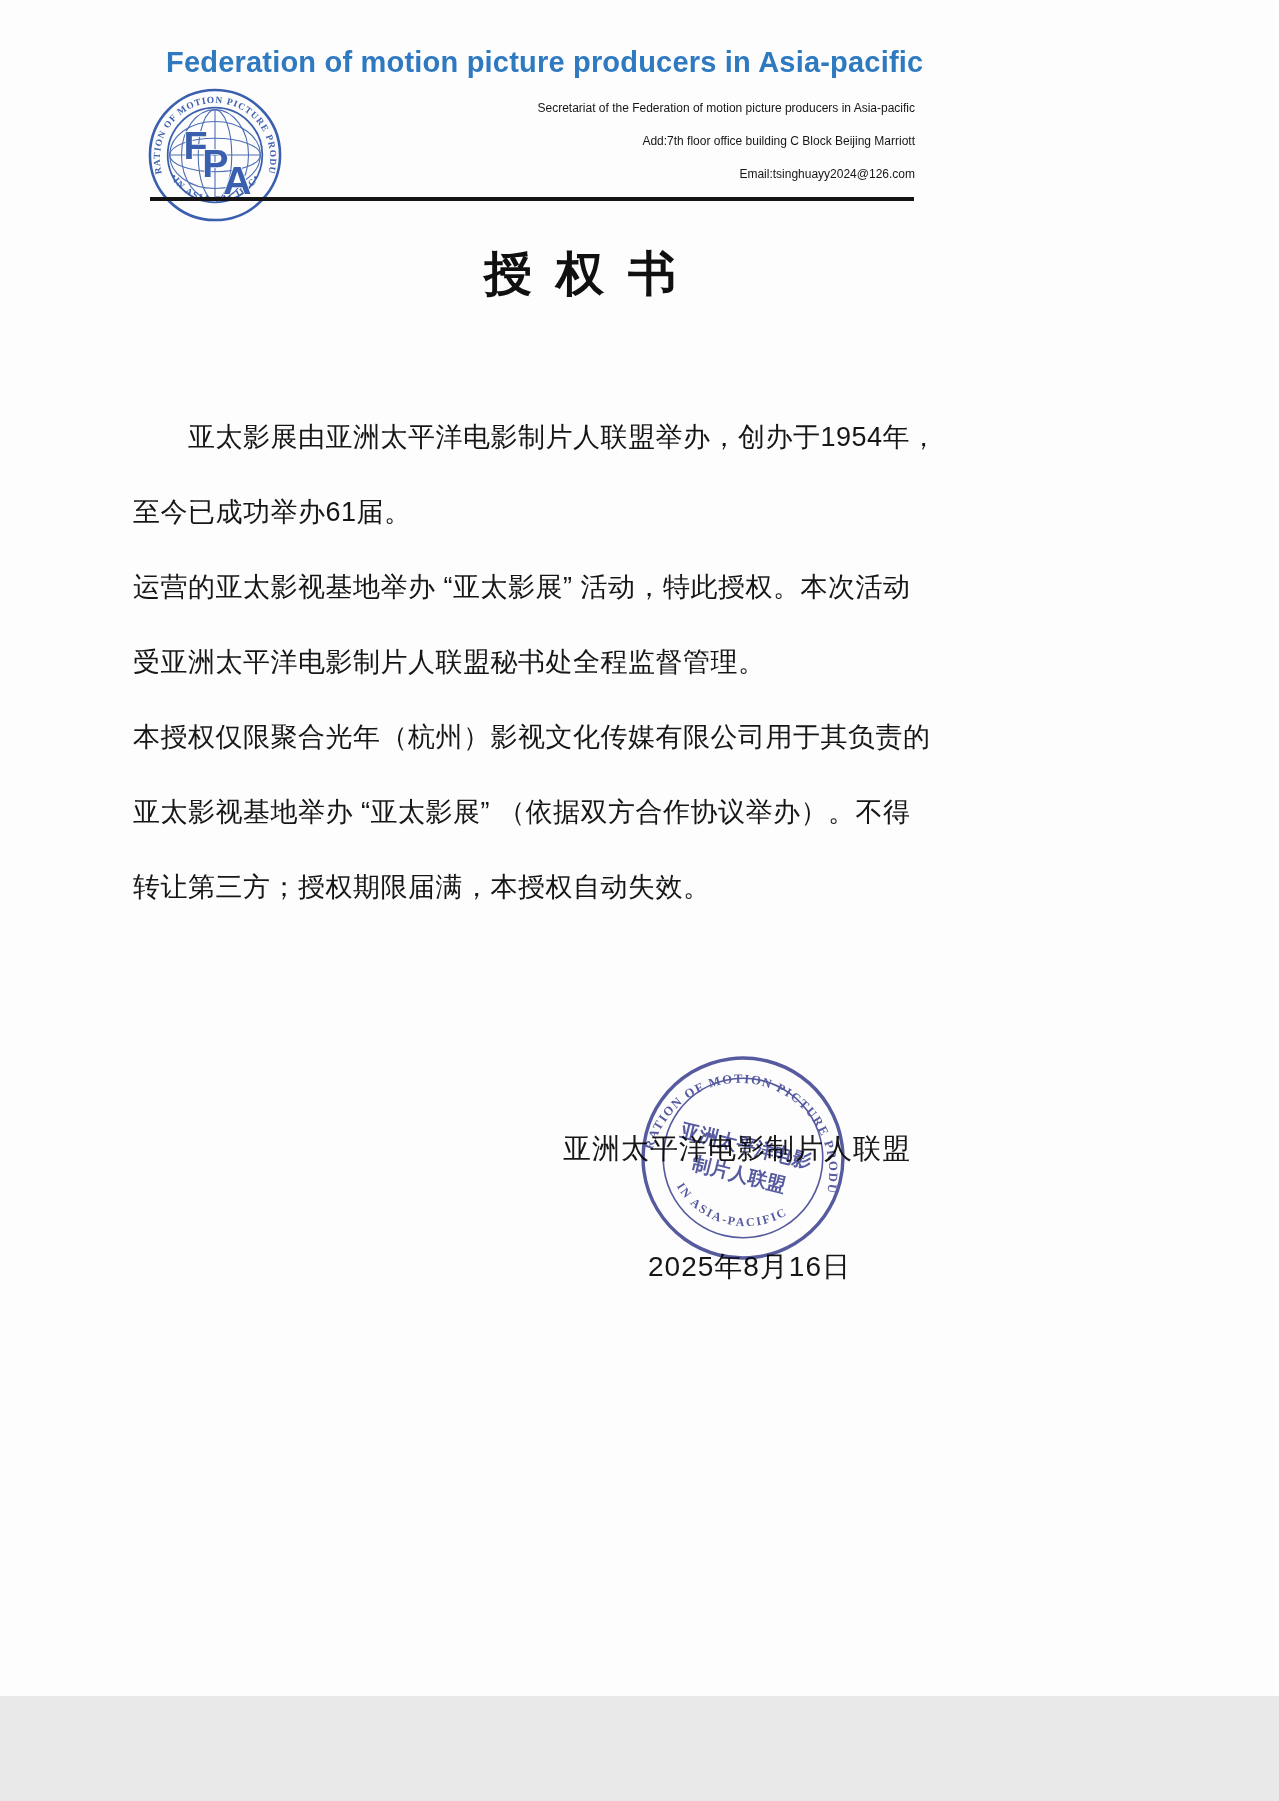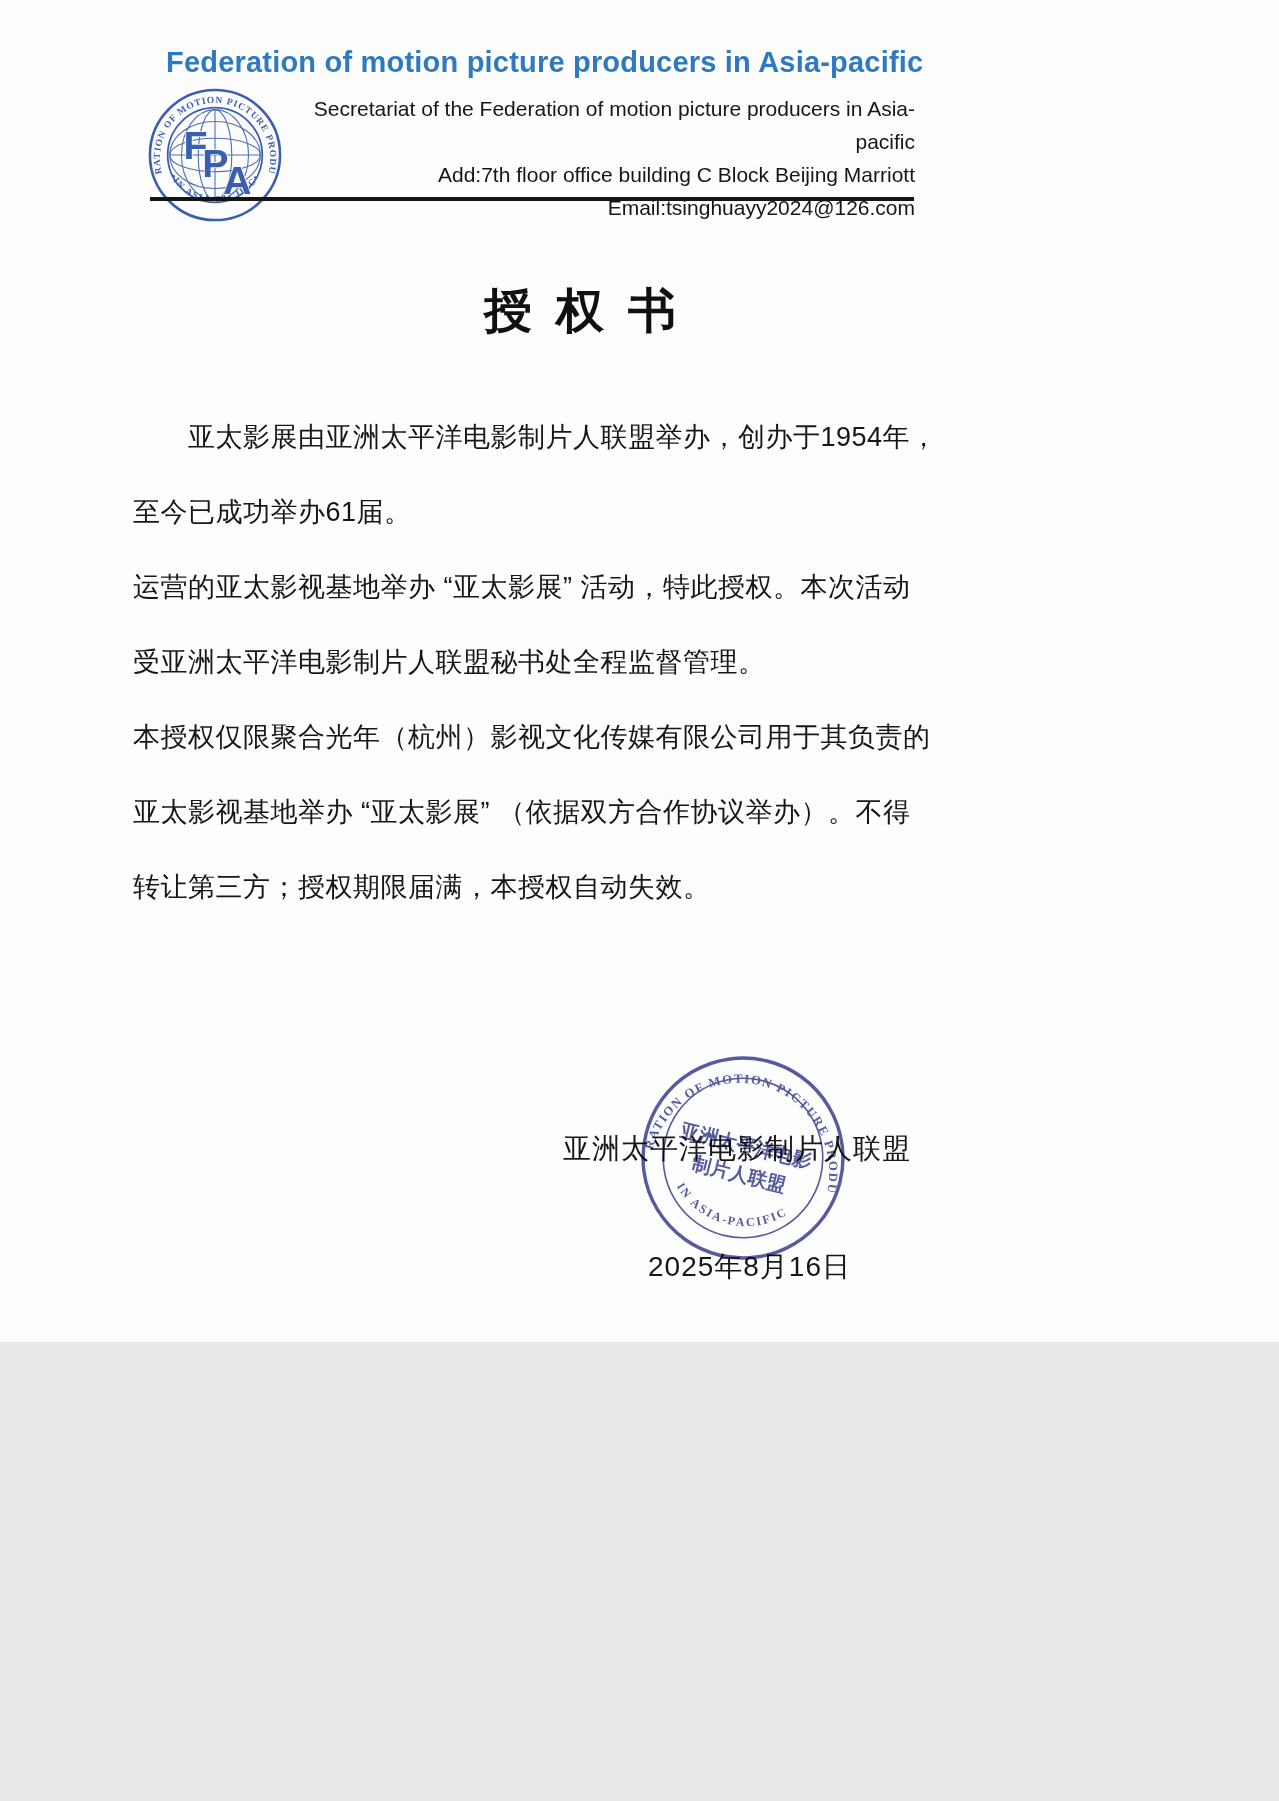--- a/index.html
+++ b/index.html
@@ -1,45 +1,44 @@
 <!DOCTYPE html>
 <html><head>
 <meta charset="utf-8">
 <style>
   html,body{margin:0;padding:0;background:#e9e9e9;}
   .page{
     position:relative;
-    width:1279px;height:1342px;
+    width:1279px;height:1696px;
     background:#fdfdfd;
     overflow:hidden;
     font-family:"Liberation Sans", sans-serif;
     color:#1b1b1b;
   }
   .org-title{
     position:absolute;left:166px;top:46px;width:900px;
     font-size:29px;font-weight:600;color:#2e79c0;
     letter-spacing:0.2px;
   }
   .logo{position:absolute;left:146px;top:86px;width:138px;height:138px;}
   .contact{
     position:absolute;top:92px;left:300px;width:615px;
-    text-align:right;font-size:21px;line-height:33px;color:#161616;
+    text-align:right;font-size:12px;line-height:33px;color:#161616;
     font-weight:500;
   }
   .rule{
     position:absolute;left:150px;top:197px;width:764px;height:4px;
     background:#141414;
   }
   .doc-title{
     position:absolute;left:145px;top:242px;width:870px;
     text-align:center;
     font-family:"Liberation Serif", serif;
     font-size:48px;font-weight:700;color:#101010;
     white-space:pre;
-    margin-top:37px;
   }
   .body-text{
     position:absolute;left:133px;top:400px;width:795px;
   }
   .body-line{
     height:75px;line-height:75px;
     font-size:27px;color:#161616;
     white-space:pre;letter-spacing:0.5px;
   }
   .sig-org{

